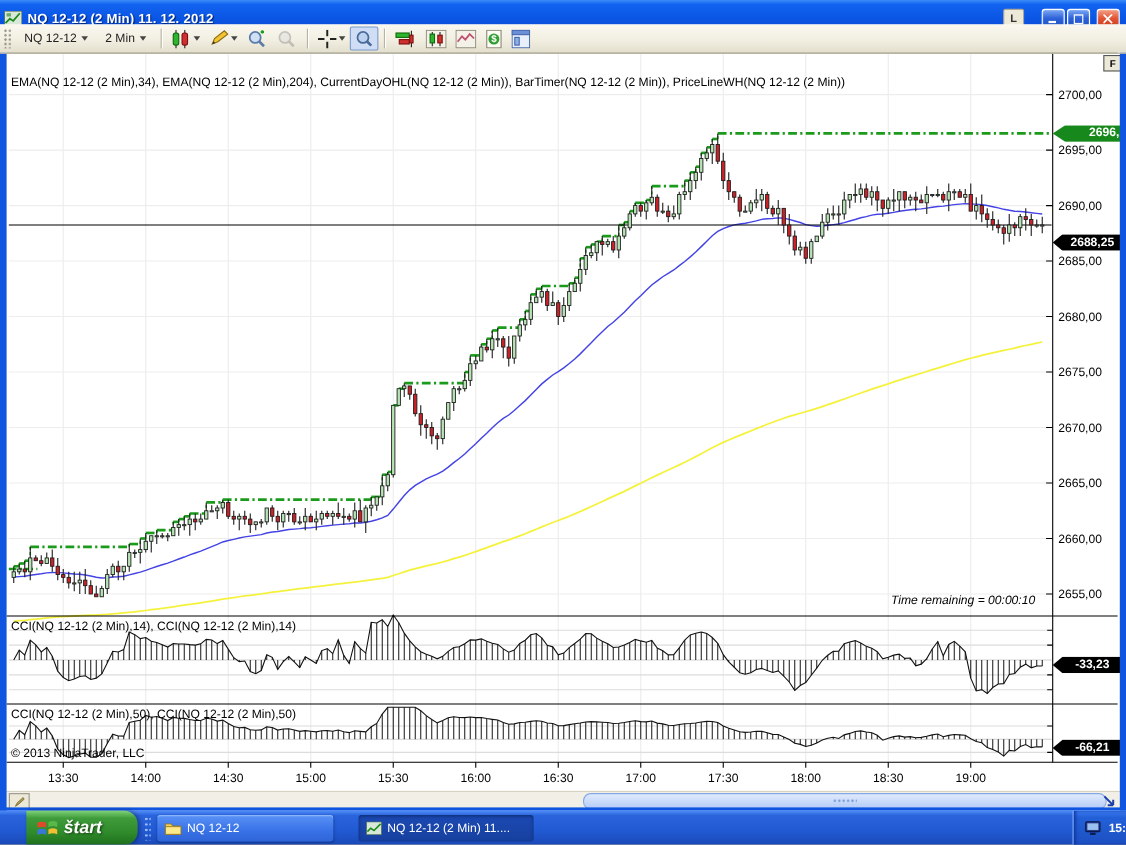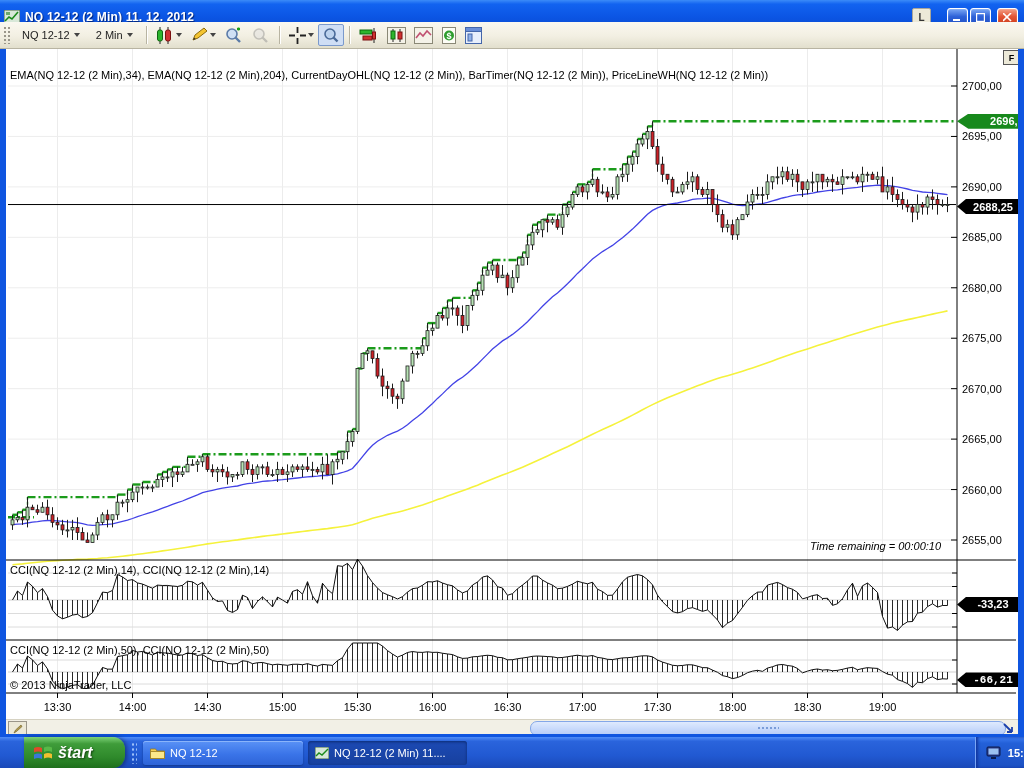--- a/index.html
+++ b/index.html
@@ -1132,23 +1132,23 @@
   </div>
 
   <div class="abs chartlabel" style="left:10px;top:53px;margin-top:16px;">EMA(NQ 12-12 (2 Min),34), EMA(NQ 12-12 (2 Min),204), CurrentDayOHL(NQ 12-12 (2 Min)), BarTimer(NQ 12-12 (2 Min)), PriceLineWH(NQ 12-12 (2 Min))</div>
   <div id="f-button" class="abs">F</div>
   <div class="abs chartlabel" style="left:810px;top:540px;font-style:italic;">Time remaining = 00:00:10</div>
   <div class="abs chartlabel" style="left:10px;top:564px;">CCI(NQ 12-12 (2 Min),14), CCI(NQ 12-12 (2 Min),14)</div>
   <div class="abs chartlabel" style="left:10px;top:644px;">CCI(NQ 12-12 (2 Min),50), CCI(NQ 12-12 (2 Min),50)</div>
   <div class="abs chartlabel" style="left:10px;top:679px;">© 2013 NinjaTrader, LLC</div>
 
   <div id="tag-high" class="abs pricetag" style="left: 957px; top: 113.811px; background: rgb(23, 137, 28); padding-left: 25px;">2696,50</div>
-  <div id="tag-last" class="abs pricetag" style="left: 957px; top: 199px; background: rgb(0, 0, 0);">2688,25</div>
+  <div id="tag-last" class="abs pricetag" style="left: 957px; top: 213px; background: rgb(0, 0, 0);">2688,25</div>
   <div id="tag-cci1" class="abs pricetag" style="left: 957px; top: 596.986px; background: rgb(0, 0, 0);">-33,23</div>
-  <div id="tag-cci2" class="abs pricetag" style="left: 957px; top: 672.445px; background: rgb(0, 0, 0); font-family: Liberation Mono, monospace;">-66,21</div>
+  <div id="tag-cci2" class="abs pricetag" style="left: 957px; top: 672.445px; background: rgb(0, 0, 0);">-66,21</div>
 
   <div id="scrollstrip" class="abs">
     <div id="scroll-left-btn">
       <svg width="10" height="10" viewBox="0 0 10 10">
         <polygon points="1,9 2.5,6 8,1 9,2.5 3.5,7.5" fill="#b09a50" stroke="#6a5a20" stroke-width="0.6"></polygon>
       </svg>
     </div>
     <div id="scroll-thumb">
         <div class="dots"></div>
       </div>
@@ -1168,21 +1168,21 @@
       <span>štart</span>
     </div>
     <div class="tb-qgrip"></div>
     <div class="taskbtn" style="width:146px">
       <svg width="15" height="12" viewBox="0 0 15 12">
         <path d="M0.5,2 h5 l1.5,2 h7.5 v7.5 h-14 Z" fill="#f5cf56" stroke="#9a7a1a" stroke-width="0.8"></path>
         <path d="M0.5,4.5 h14 v7 h-14 Z" fill="#fde88a" stroke="#9a7a1a" stroke-width="0.8"></path>
       </svg>
       <span>NQ 12-12</span>
     </div>
-    <div class="taskbtn active" style="width:145px;">
+    <div class="taskbtn active" style="width:145px;margin-left:18px;">
       <svg width="14" height="12" viewBox="0 0 14 12">
         <rect x="0" y="0" width="14" height="12" fill="#d8e8d8" stroke="#446644"></rect>
         <polyline points="1,9 4,6 7,8 13,2" fill="none" stroke="#1b8a1b" stroke-width="1.4"></polyline>
       </svg>
       <span>NQ 12-12 (2 Min) 11....</span>
     </div>
     <div id="tray">
       <svg width="15" height="14" viewBox="0 0 15 14">
         <rect x="1" y="1" width="13" height="9" rx="1" fill="#2a3a8a" stroke="#0a1a4a"></rect>
         <rect x="2.5" y="2.5" width="10" height="6" fill="#9ac0f0"></rect>

